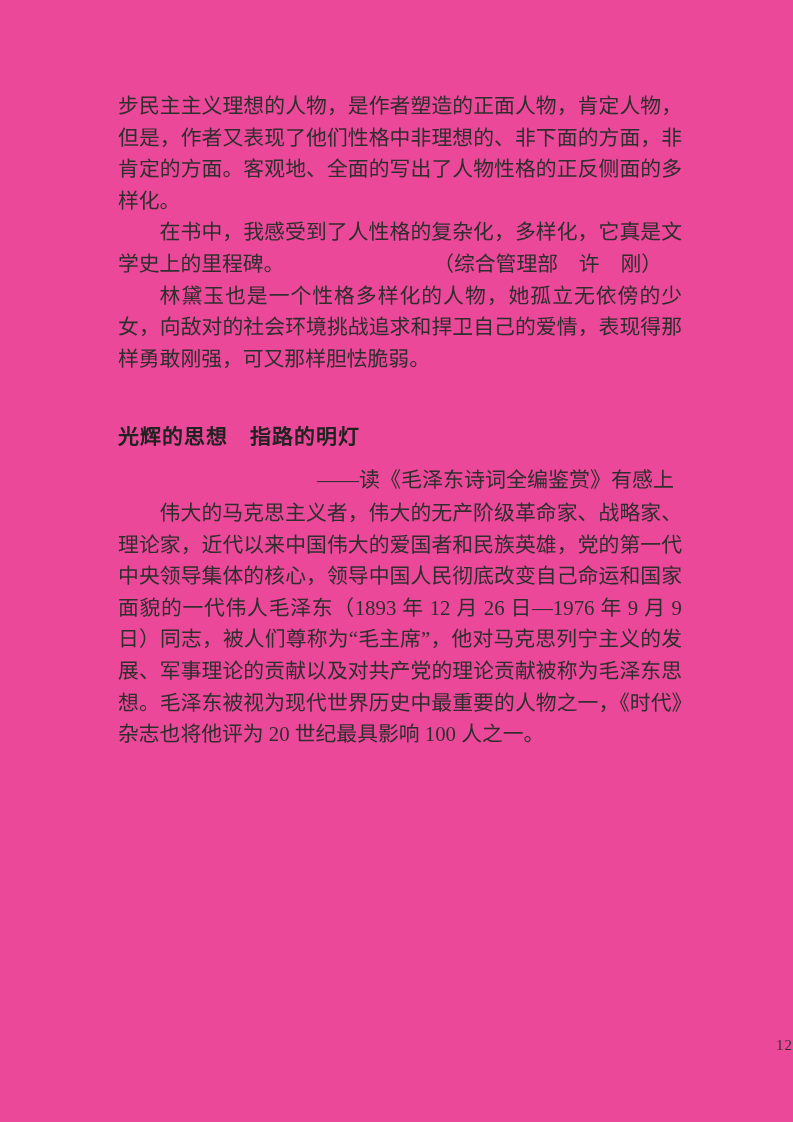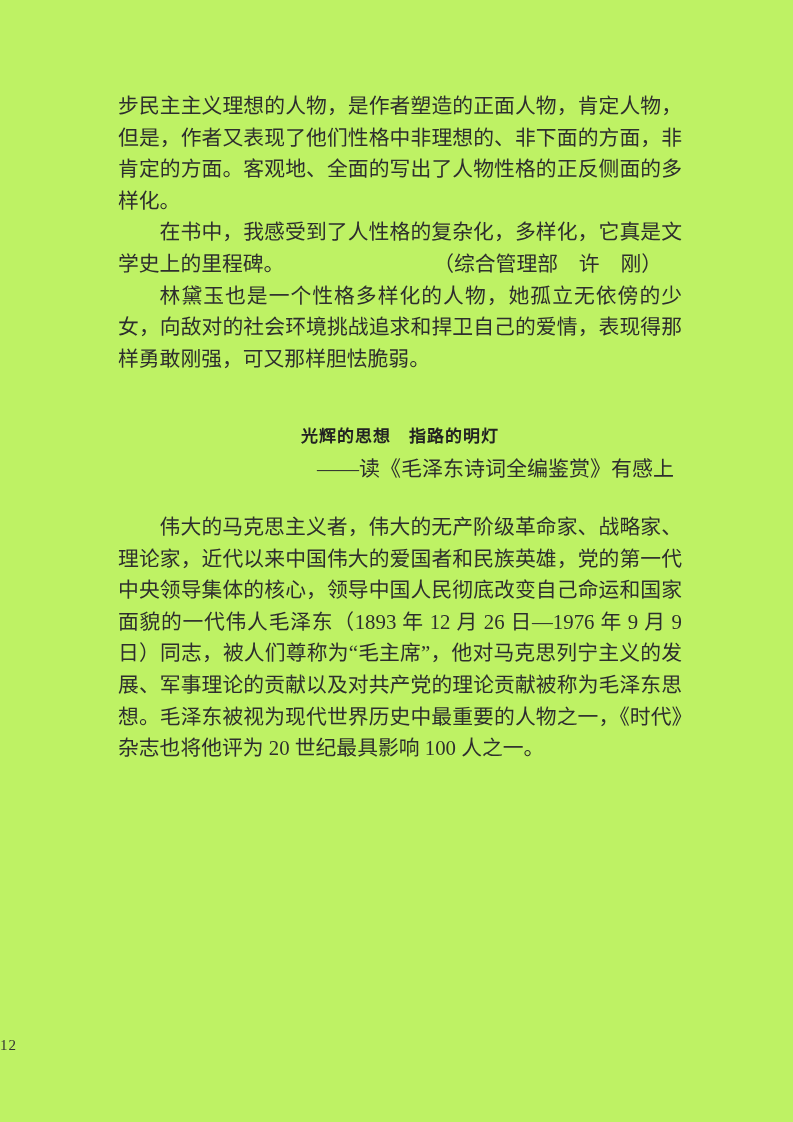--- a/index.html
+++ b/index.html
@@ -11,21 +11,21 @@
     height: 1122px;
     position: relative;
     background: #ffffff;
     font-family: "Liberation Serif", "DejaVu Serif", serif;
     color: #2e2e2e;
     overflow: hidden;
   }
   .page {
     position: absolute;
     inset: 0;
-    background: #bef264;
+    background: #ec4899;
     text-decoration: underline;
   }
   .text-block {
     position: absolute;
     left: 118px;
     top: 90px;
     width: 564px;
     font-size: 20.8px;
     line-height: 31.6px;
     text-align: justify;
@@ -44,42 +44,42 @@
   .attribution {
     position: absolute;
     right: 20px;
     bottom: 0;
     white-space: nowrap;
   }
   .title {
     margin: 46px 0 0 0;
     font-family: "Liberation Sans", "DejaVu Sans", sans-serif;
     font-weight: bold;
-    font-size: 17px;
+    font-size: 21px;
     line-height: 34px;
-    text-align: center;
+    text-align: left;
     text-indent: 0;
     letter-spacing: 1px;
     color: #222222;
   }
   .subtitle {
+    margin-top: 11px;
     text-align: right;
     padding-right: 8px;
     font-size: 21px;
     line-height: 31.6px;
   }
   .para.after-subtitle {
-    margin-top: 25px;
   }
   .page-footer {
     position: absolute;
     left: 0;
     top: 1036px;
     width: 793px;
-    text-align: left;
+    text-align: right;
   }
   .page-number {
     font-size: 15px;
     color: #333333;
     letter-spacing: 1px;
   }
 </style>
 </head>
 <body>
 

